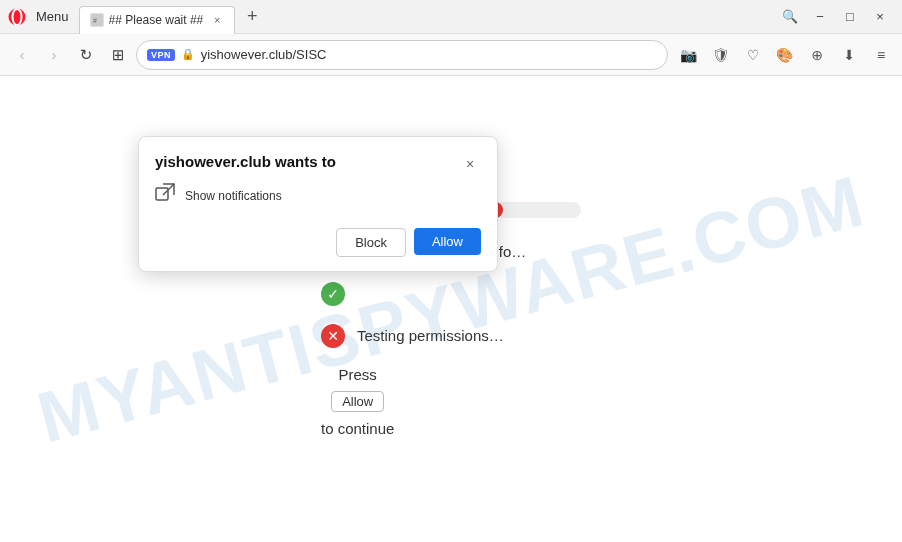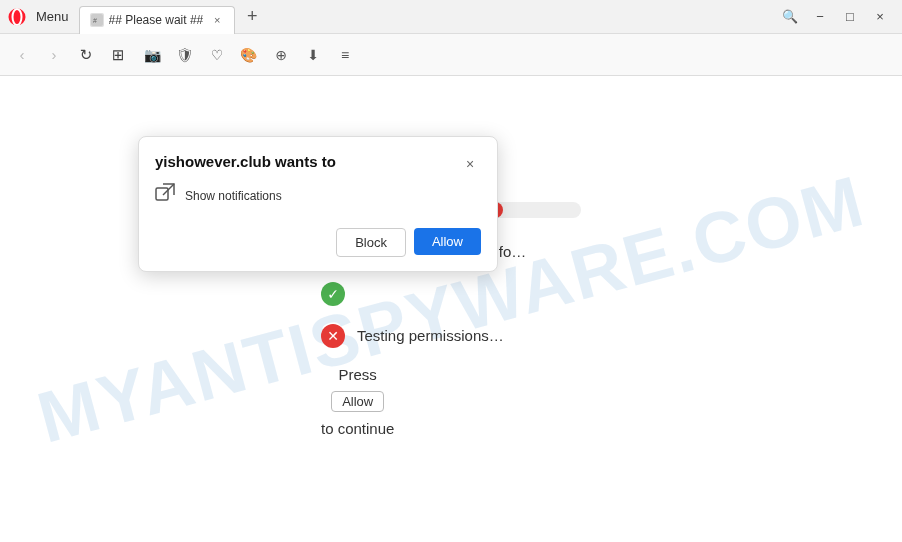--- a/index.html
+++ b/index.html
@@ -426,20 +426,25 @@
     <div class="tb-btn close">×</div>
   </div>
 </div>
 
 <div class="address-bar">
   <div class="nav-btn disabled">‹</div>
   <div class="nav-btn disabled">›</div>
   <div class="nav-btn">↻</div>
   <div class="nav-btn">⊞</div>
 
+  <div class="address-input-wrap">
+    <span class="vpn-badge">VPN</span>
+    <span class="lock-icon">🔒</span>
+    <span class="address-text">yishowever.club/SISC</span>
+  </div>
 
   <div class="address-right-icons">
     <div class="addr-icon">📷</div>
     <div class="addr-icon">🛡</div>
     <div class="addr-icon">♡</div>
     <div class="addr-icon">🎨</div>
     <div class="addr-icon">⊕</div>
     <div class="addr-icon">⬇</div>
     <div class="addr-icon">≡</div>
   </div>

